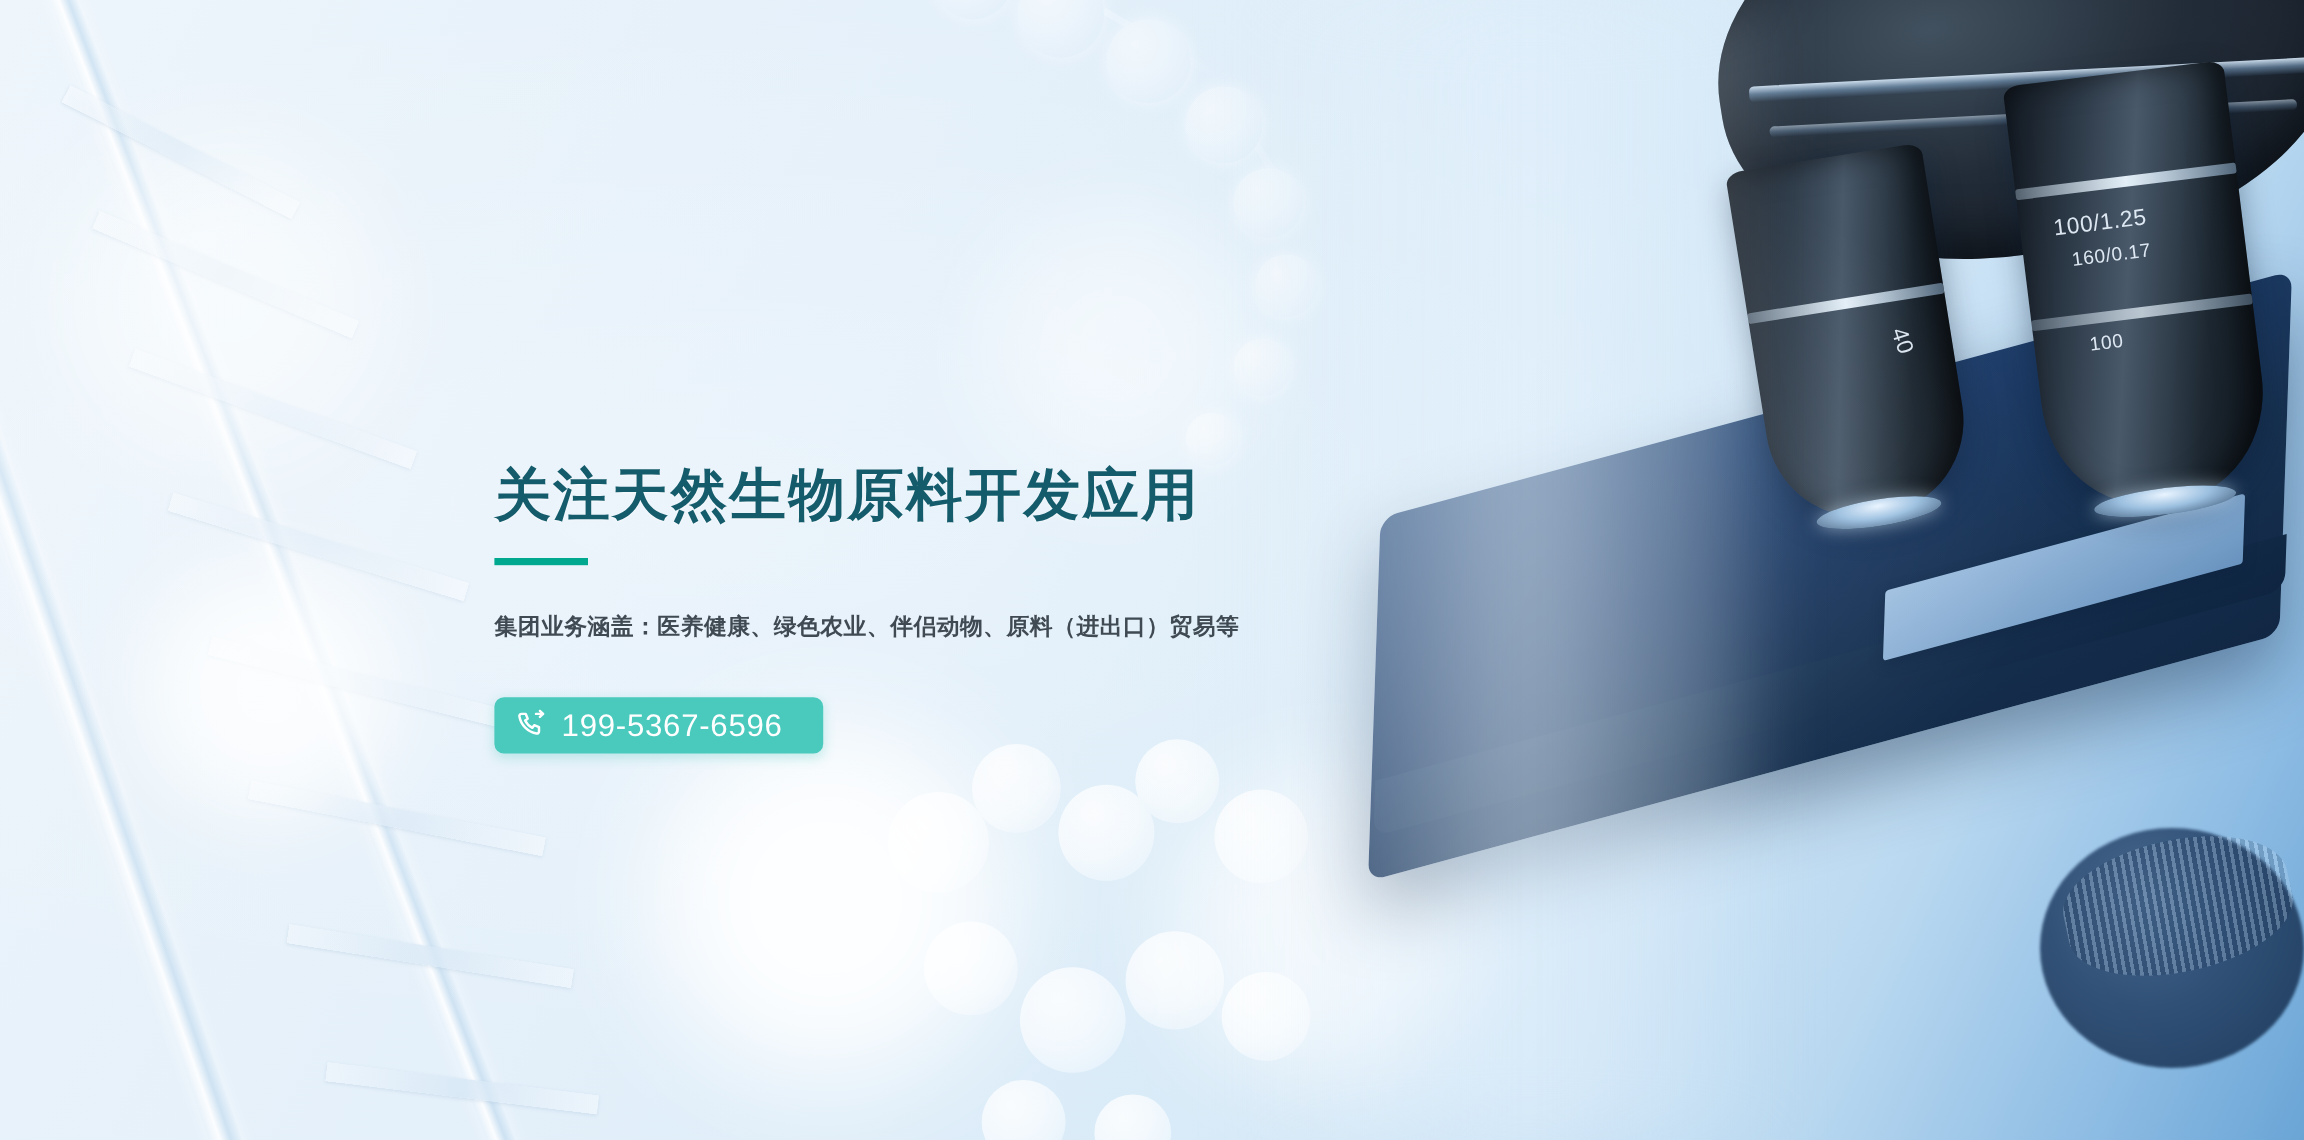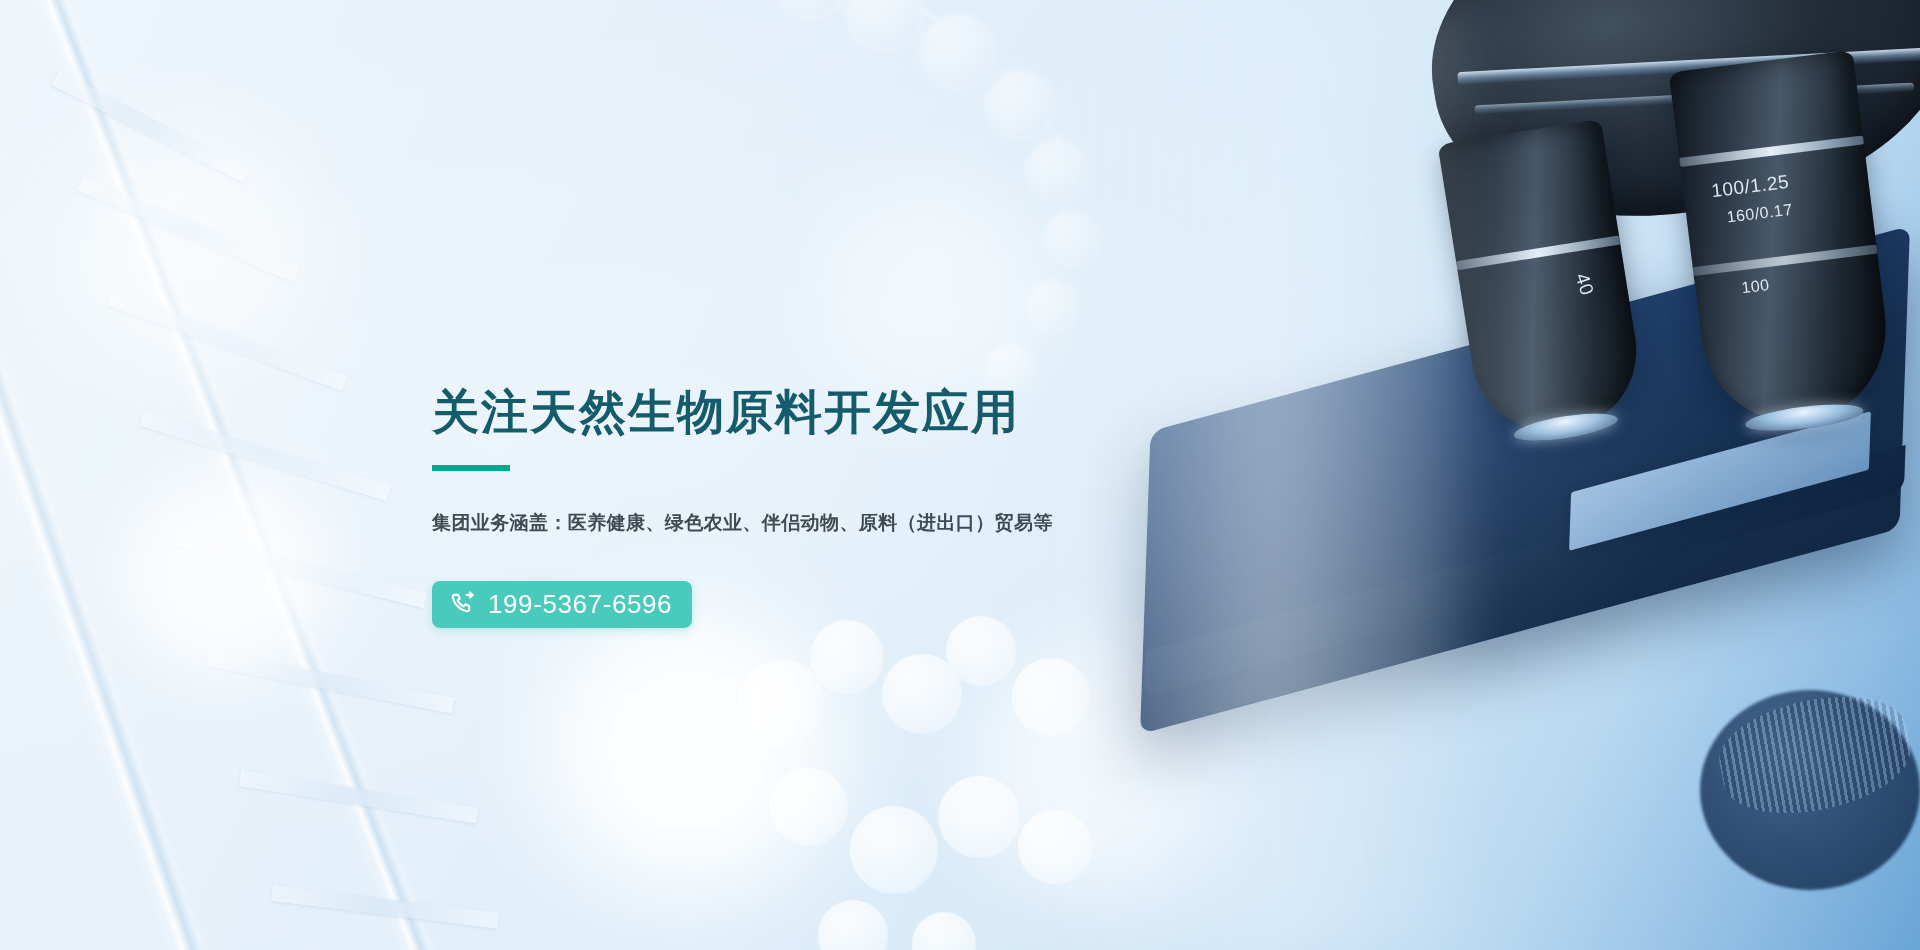--- a/index.html
+++ b/index.html
@@ -185,21 +185,21 @@
 
   
   .photo-soften {
     position: absolute; inset: 0;
     background: radial-gradient(ellipse at 30% 45%, rgba(255,255,255,.28) 0%, rgba(255,255,255,0) 60%);
   }
 
   
   .content {
     position: absolute;
-    left: 432px;
+    left: 412px;
     top: 386px;
     width: 860px;
     z-index: 10;
   }
   .headline {
     margin: 0;
     font-size: 47px;
     line-height: 1.12;
     font-weight: bold;
     letter-spacing: 2px;
@@ -222,21 +222,21 @@
     font-weight: bold;
   }
   .subtitle .line { display: block; white-space: nowrap; }
 
   .phone-btn {
     margin-top: 38px;
     display: inline-flex;
     align-items: center;
     gap: 12px;
     height: 47px;
-    padding: 0 20px 0 18px;
+    padding: 0 34px 0 18px;
     background: #4ac9bd;
     border: none;
     border-radius: 8px;
     cursor: pointer;
     box-shadow: 0 3px 10px rgba(74,201,189,.30);
   }
   .phone-icon { display: block; width: 26px; height: 26px; flex: 0 0 26px; }
   .phone-number {
     color: #ffffff;
     font-size: 26px;

